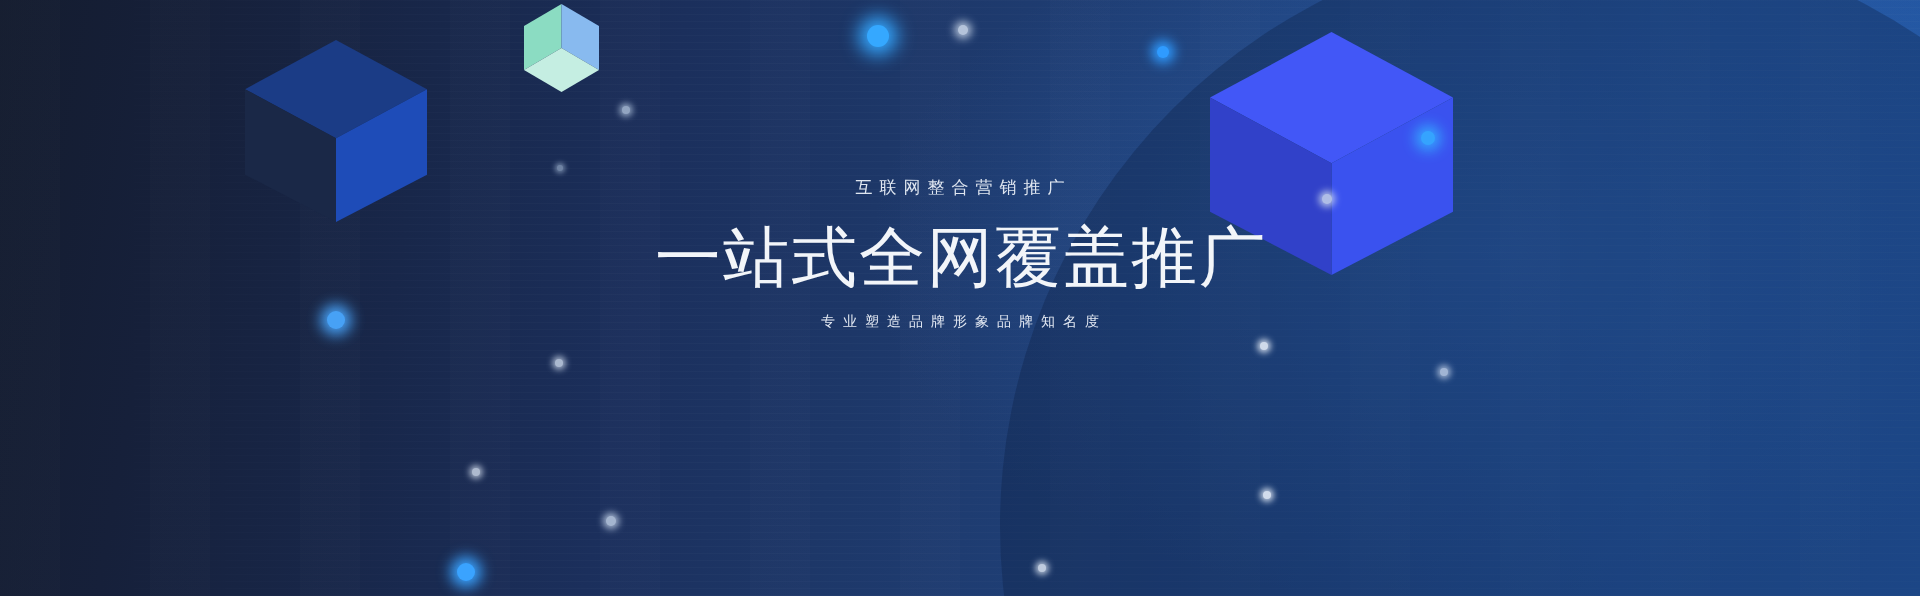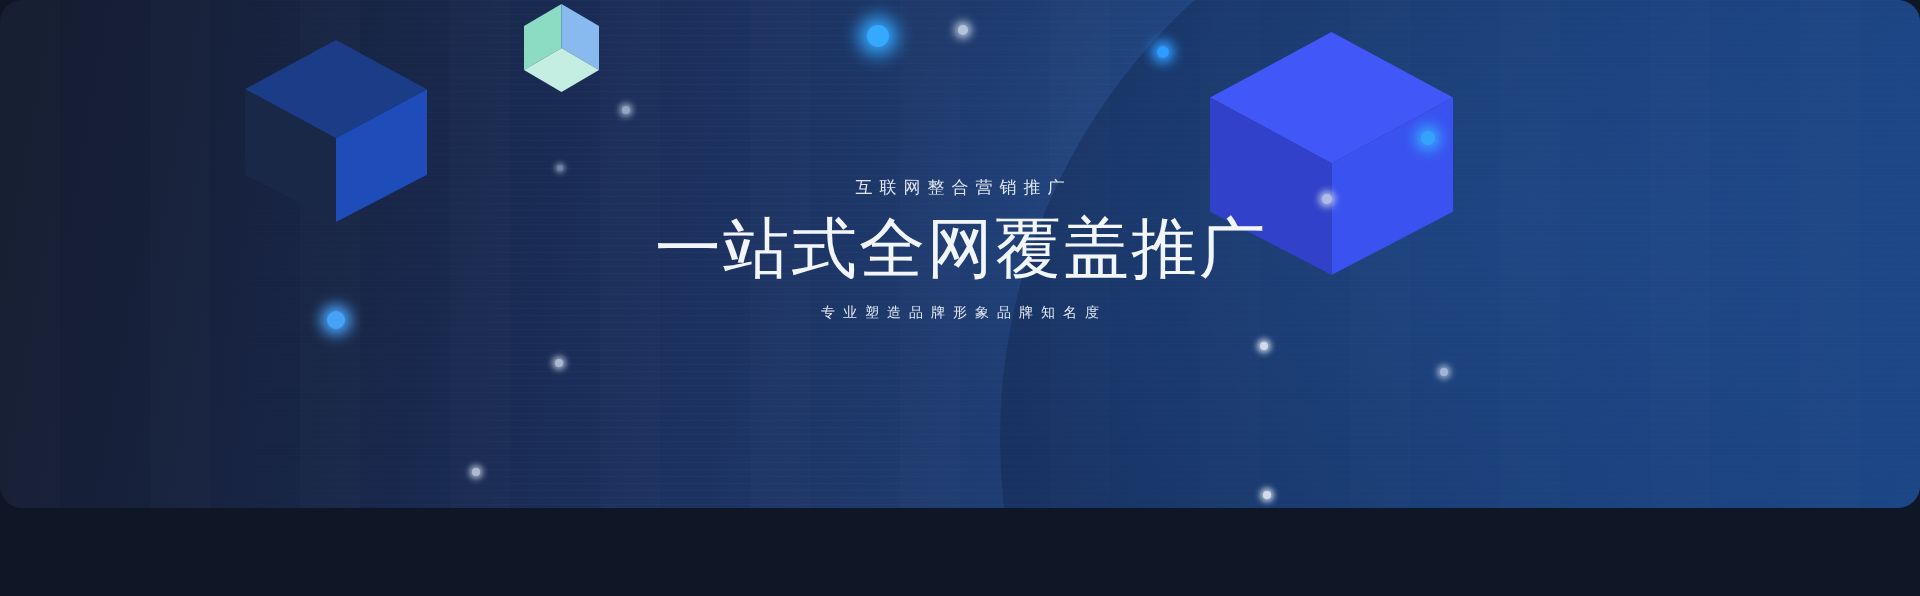--- a/index.html
+++ b/index.html
@@ -7,23 +7,22 @@
   html, body {
     width:1920px; height:596px;
     overflow:hidden;
     background:#0f1626;
     font-family:"Liberation Sans", "DejaVu Sans", sans-serif;
   }
 
   .banner {
     position:relative;
     width:1920px;
-    height:508px;
+    height:596px;
     overflow:hidden;
-    border-radius:22px;
   }
 
   
   .bg-base {
     position:absolute; inset:0;
     background:linear-gradient(100deg,
         #141c2f  0%,
         #16203a  10%,
         #18274a  22%,
         #1b2f5c  34%,
@@ -97,21 +96,21 @@
   }
   .eyebrow {
     font-size:17px;
     letter-spacing:7px;
     color:#dfe6f0;
     font-weight:400;
     text-indent:7px;
     line-height:1.2;
   }
   .headline {
-    margin-top:14px;
+    margin-top:23px;
     font-size:66px;
     letter-spacing:2px;
     color:#f2f5f9;
     font-weight:400;
     line-height:1.12;
     text-indent:2px;
   }
   .subline {
     margin-top:18px;
     font-size:14px;

